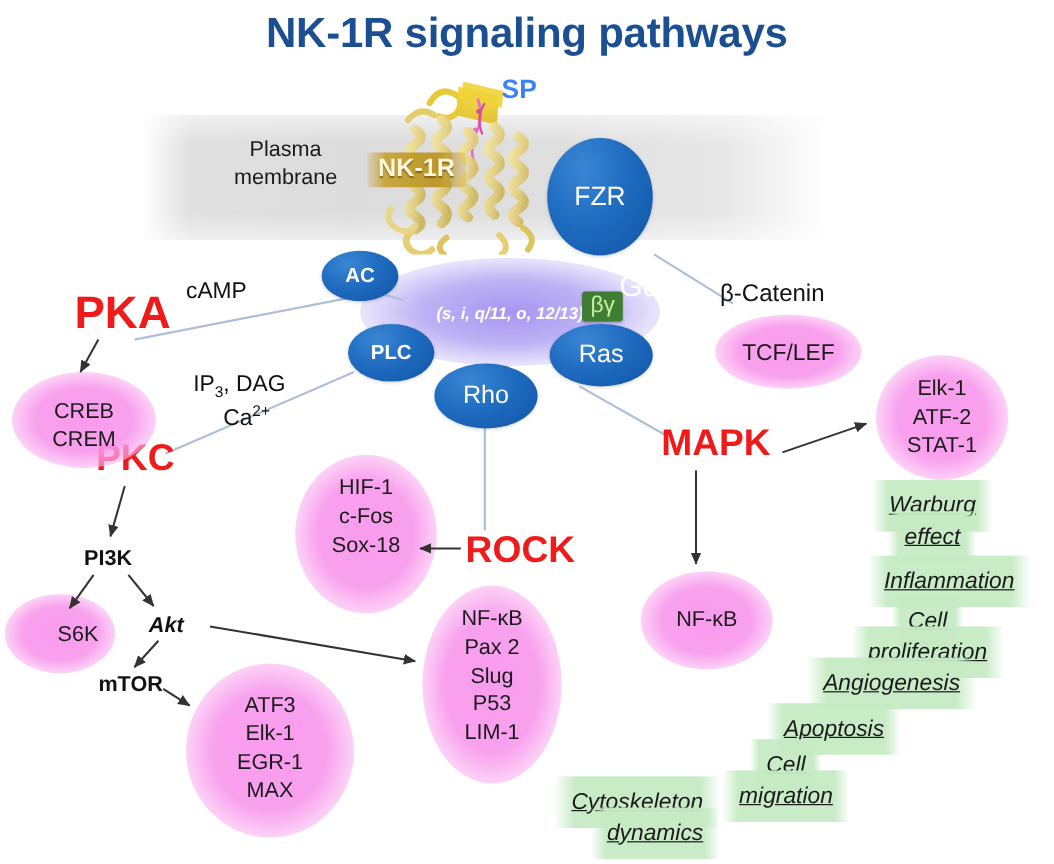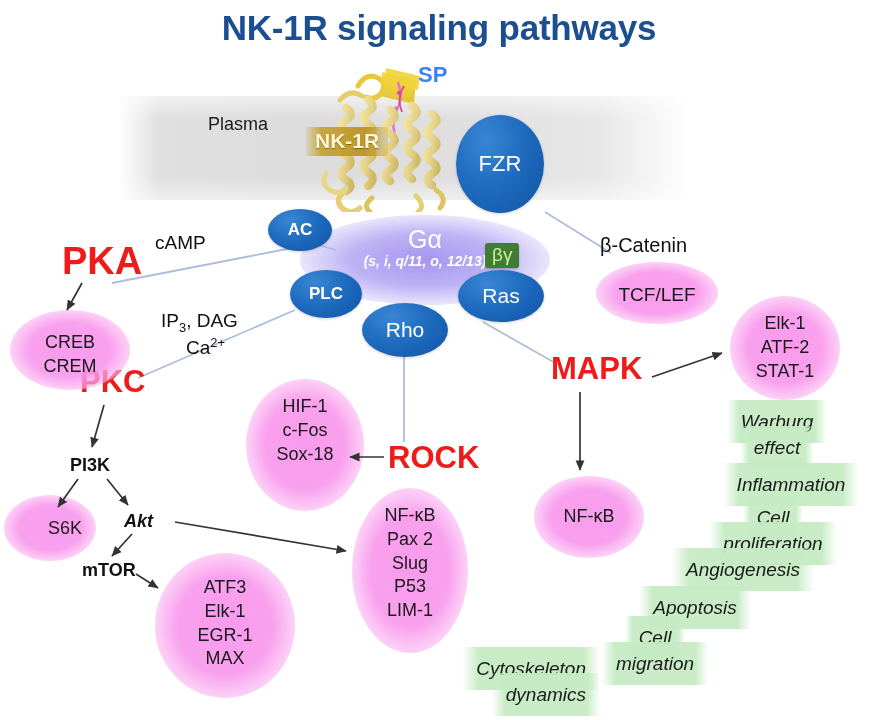--- a/index.html
+++ b/index.html
@@ -116,21 +116,21 @@
         rgba(235,231,253,0.0) 100%);
   }
   #galpha-text {
     position: absolute;
     left: 300px;
     top: 226px;
     width: 250px;
     text-align: center;
     color: #ffffff;
   }
-  #galpha-text .ga-main { font-size: 25px; line-height: 1.05; display:block;}
+  #galpha-text .ga-main { font-size: 25px; line-height: 1.05; display:block;text-align:right;}
   #galpha-text .ga-sub  { font-size: 14px; font-style: italic; font-weight: bold; display:block; margin-top:1px;}
 
   
   #bg-box {
     position: absolute;
     left: 485px;
     top: 243px;
     padding: 1px 7px 2px 7px;
     background: #3f7d34;
     color: #c9ef9b;
@@ -180,20 +180,21 @@
     line-height: 1.35;
   }
   .green-lab span {
     background: linear-gradient(90deg,
         rgba(198,235,196,0) 0%,
         rgba(198,235,196,0.95) 12%,
         rgba(198,235,196,0.95) 88%,
         rgba(198,235,196,0) 100%);
     padding: 11px 14px;
     box-decoration-break: clone;
+    text-decoration: underline;
     -webkit-box-decoration-break: clone;
   }
 
   
   .red-lab {
     position: absolute;
     color: #ef1b1b;
     font-weight: bold;
   }
 
@@ -222,20 +223,21 @@
 </head>
 <body>
 
 <div id="stage">
 
   <div id="title">NK-1R signaling pathways</div>
 
   <div id="membrane"></div>
   <div id="membrane-label">
     <div>Plasma</div>
+    <div>membrane</div>
   </div>
 
   <div id="receptor">
     <svg width="150" height="156" viewBox="0 0 150 156">
       <defs>
         <linearGradient id="helixG" x1="0" y1="0" x2="1" y2="1">
           <stop offset="0%" stop-color="#f2e49c"></stop>
           <stop offset="55%" stop-color="#e3d084"></stop>
           <stop offset="100%" stop-color="#cdb65f"></stop>
         </linearGradient>

